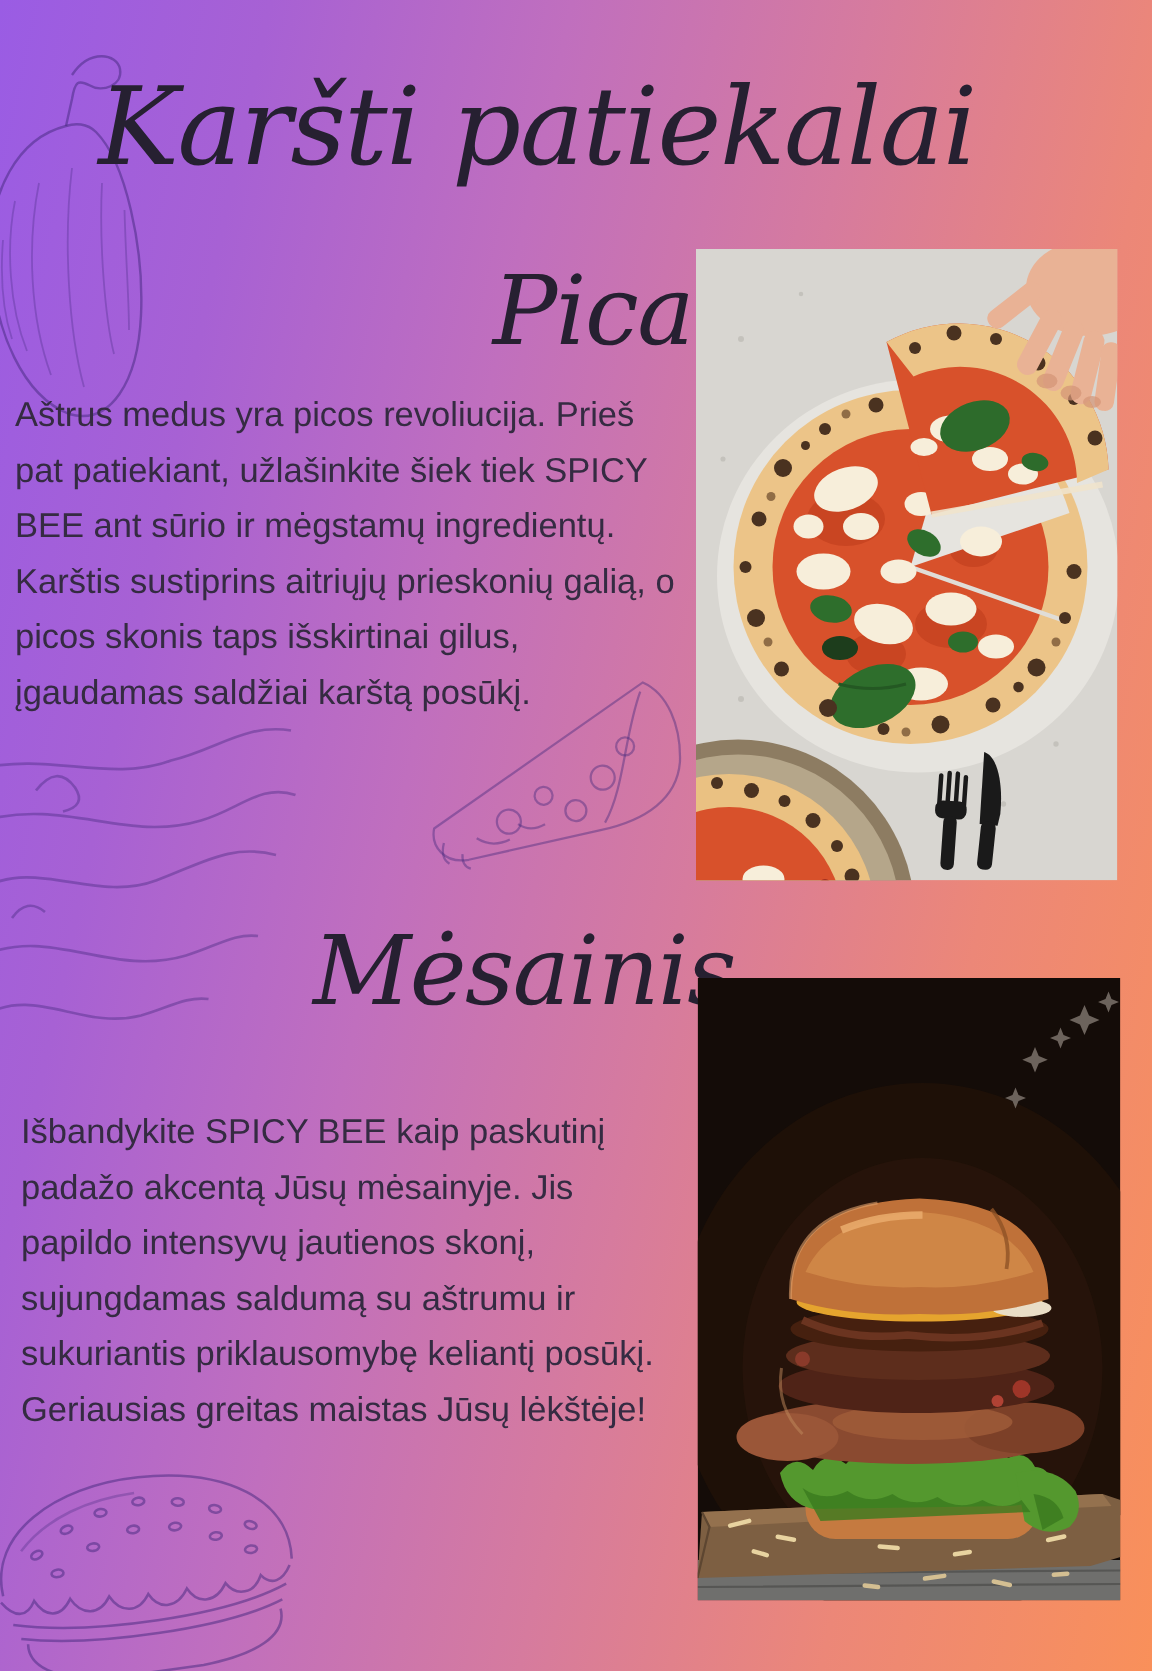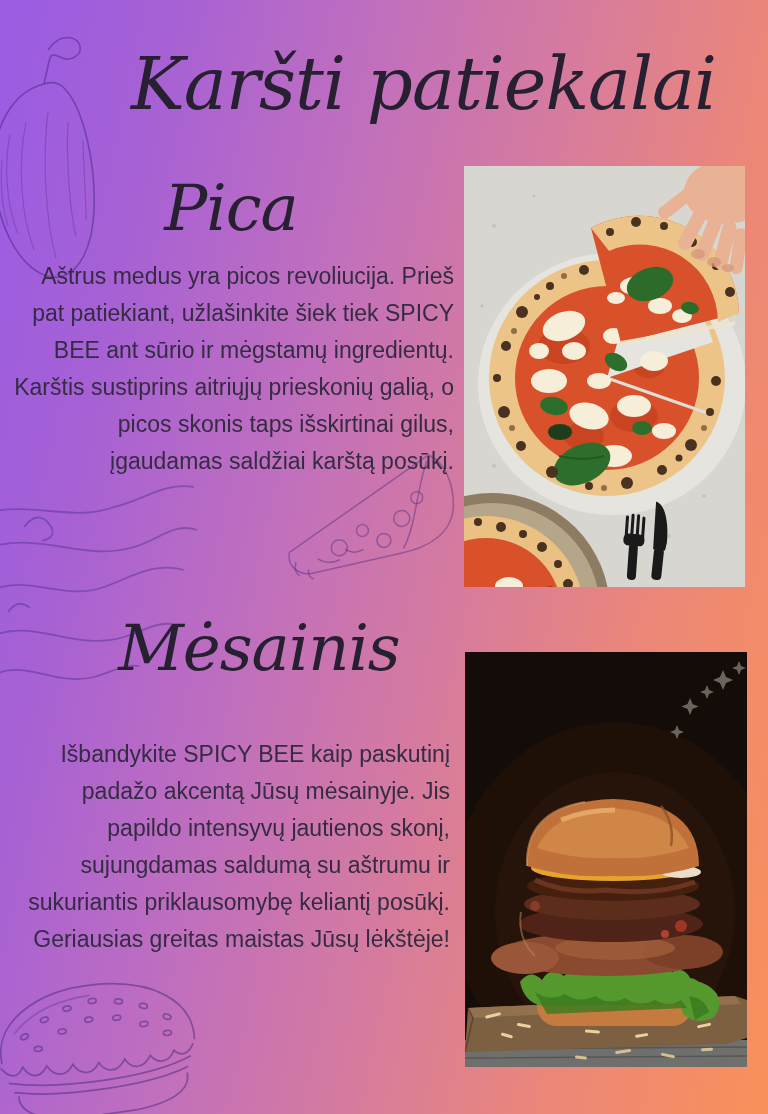--- a/index.html
+++ b/index.html
@@ -13,31 +13,31 @@
   .script{
     font-family:"DejaVu Serif",serif;
     font-style:italic;
     font-weight:500;
     color:#262031;
     letter-spacing:-1px;
     line-height:1;
   }
   .page-title{
     position:absolute;top:48px;left:0;width:716px;
-    text-align:right;font-size:72px;margin:0;
+    text-align:center;font-size:72px;margin:0;
   }
   .section-heading{
     position:absolute;left:0;width:462px;
-    text-align:center;font-size:64px;margin:0;
+    text-align:right;font-size:64px;margin:0;
   }
   .heading-pica{top:176px;}
   .heading-mesainis{top:616px;margin-left:28px;}
   .body-text{
     position:absolute;margin:0;
-    text-align:right;
+    text-align:left;
     font-size:23px;line-height:37px;
     color:#352b42;
   }
   .body-pica{top:258px;left:10px;width:444px;}
   .body-mesainis{top:736px;left:14px;width:436px;}
   .photo{position:absolute;overflow:hidden;}
   .photo svg{display:block;}
   .photo-pizza{left:464px;top:166px;width:281px;height:421px;}
   .photo-burger{left:465px;top:652px;width:282px;height:415px;}
   .decor{position:absolute;pointer-events:none;}

